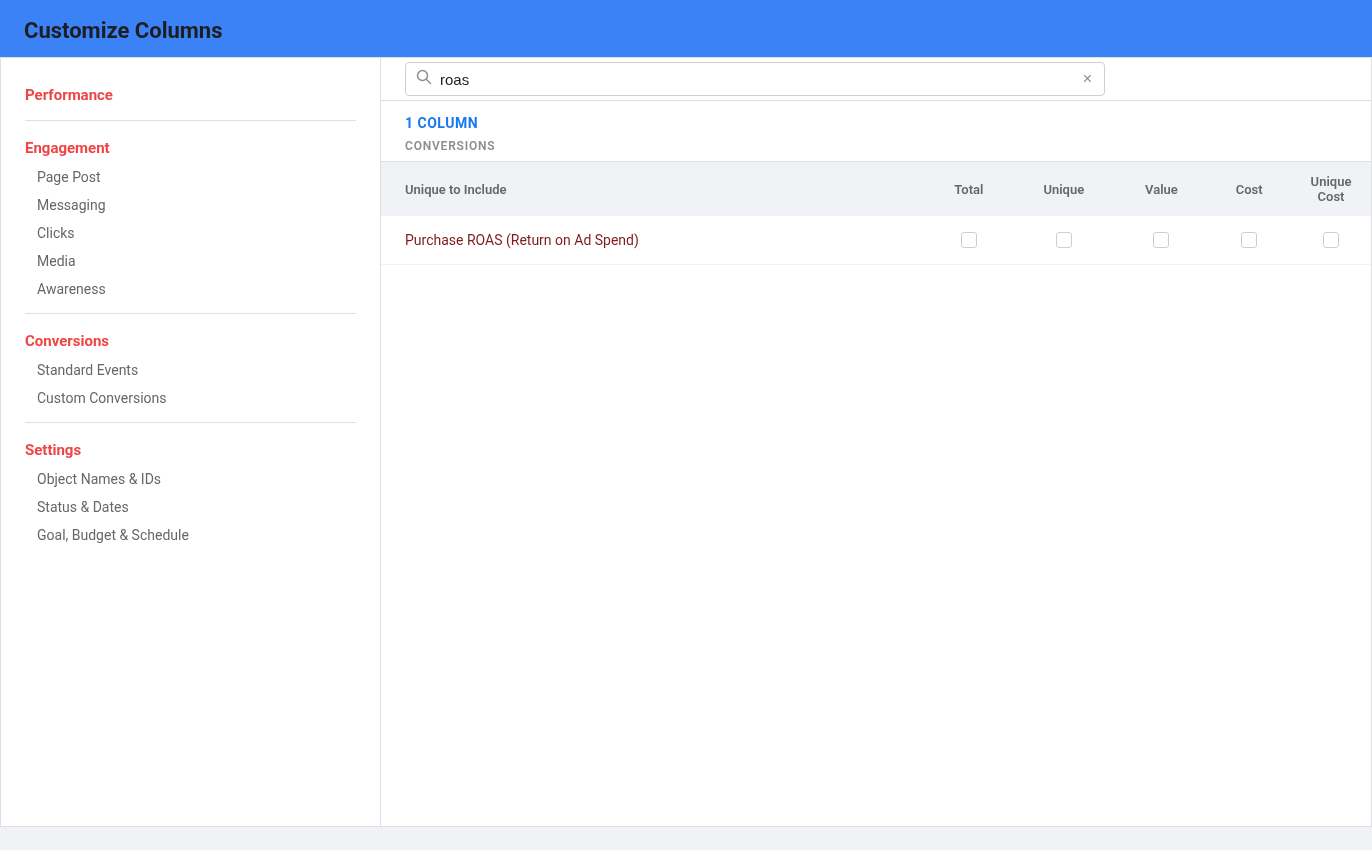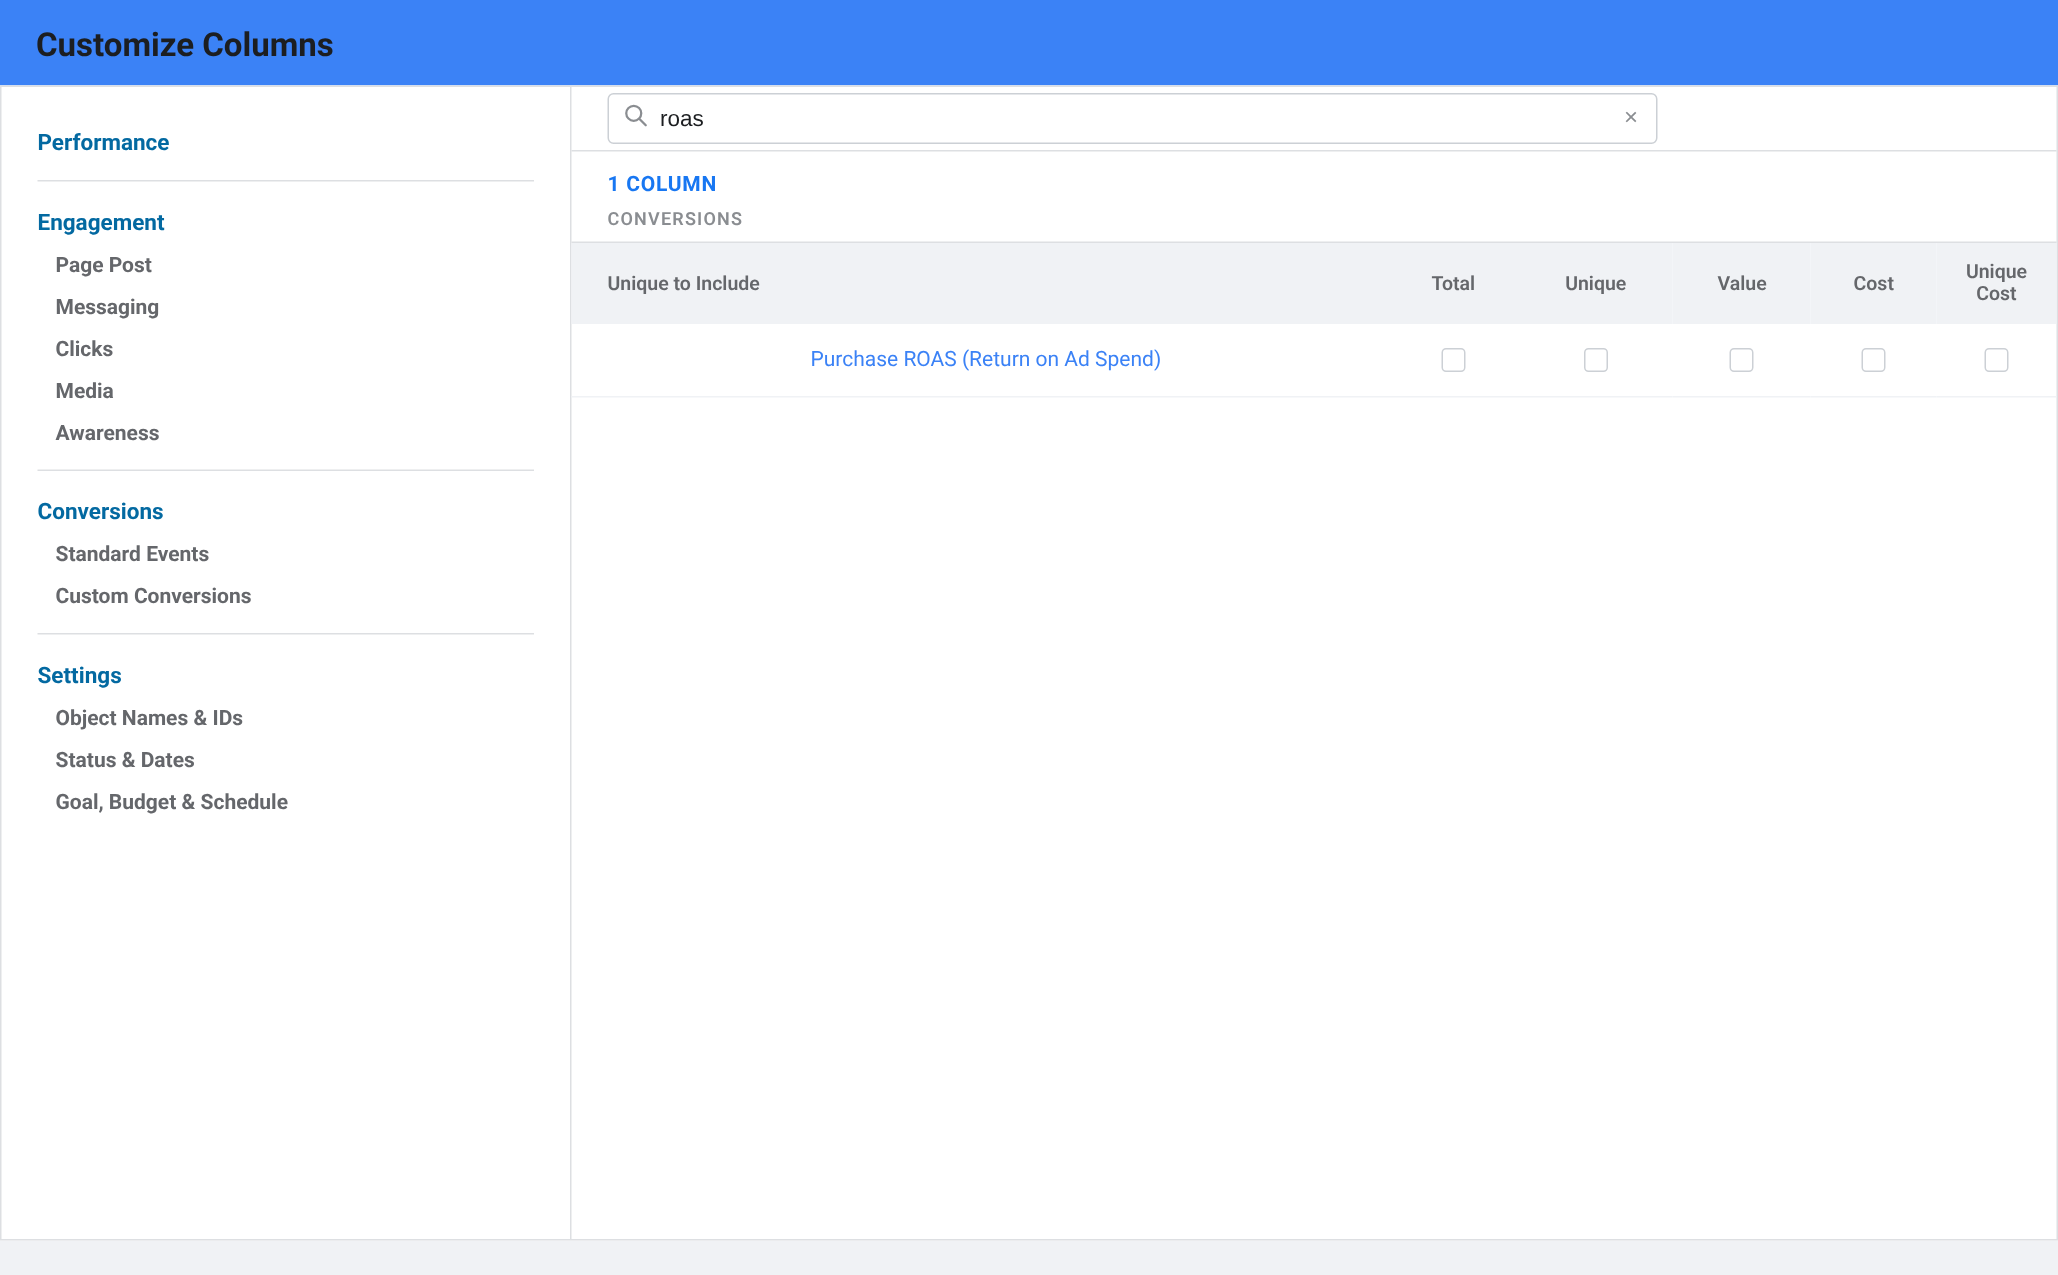--- a/index.html
+++ b/index.html
@@ -31,35 +31,34 @@
     .sidebar {
       width: 380px;
       min-width: 380px;
       border-right: 1px solid #dddfe2;
       padding: 20px 0;
       overflow-y: auto;
     }
     .sidebar-section-header {
       font-size: 15px;
       font-weight: 700;
-      color: #0369a1;
+      color: #ef4444;
       padding: 8px 24px 6px 24px;
       cursor: default;
     }
     .sidebar-divider {
       border: none;
       border-top: 1px solid #dddfe2;
       margin: 10px 24px;
     }
     .sidebar-item {
       font-size: 14px;
       color: #65676b;
       padding: 6px 24px 6px 36px;
       cursor: pointer;
-      font-weight: bold;
     }
     
     .content-panel {
       flex: 1;
       display: flex;
       flex-direction: column;
     }
     .search-bar-area {
       padding: 4px 24px;
       border-bottom: 1px solid #dddfe2;
@@ -137,25 +136,25 @@
       border-bottom: 1px solid #f0f2f5;
     }
     .metrics-table tbody td {
       padding: 16px 16px;
       font-size: 14px;
       color: #1c1e21;
       text-align: center;
       vertical-align: middle;
     }
     .metrics-table tbody td.metric-name-col {
-      text-align: center;
+      text-align: left;
       padding-left: 24px;
       font-size: 14px;
       font-weight: 400;
-      color: #3b82f6;
+      color: #7f1d1d;
     }
     .checkbox-cell {
       display: flex;
       align-items: center;
       justify-content: center;
     }
     .custom-checkbox {
       width: 16px;
       height: 16px;
       border: 1.5px solid #ccd0d5;

